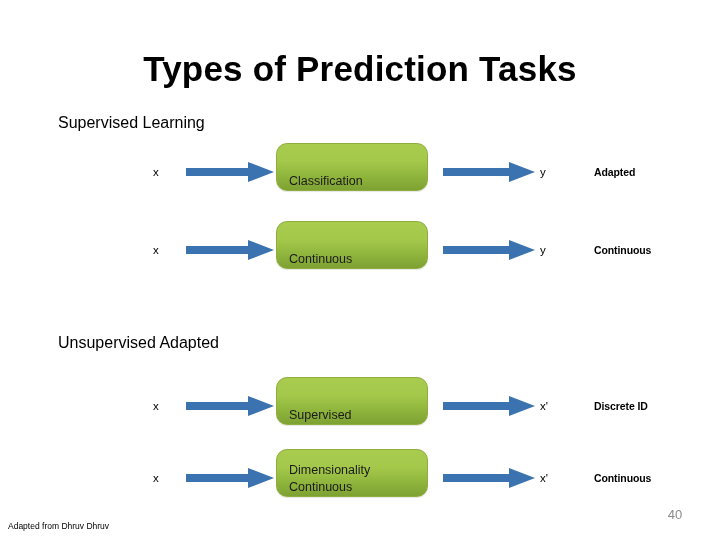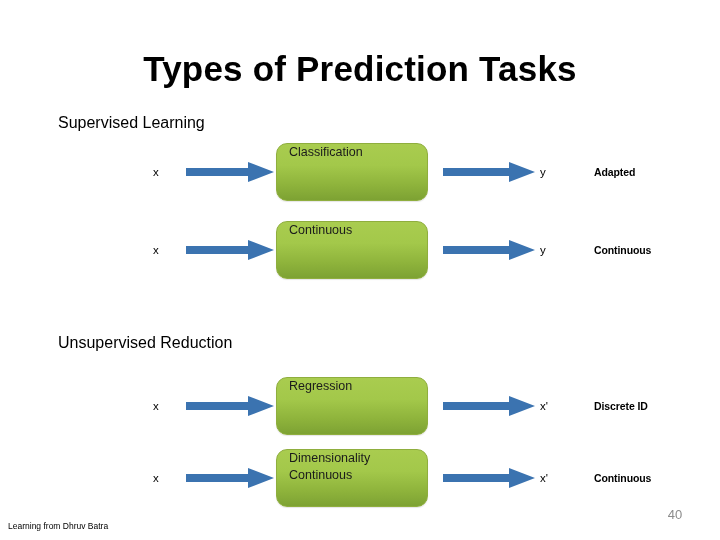--- a/index.html
+++ b/index.html
@@ -86,27 +86,27 @@
   .arrow-in  { left: 186px; width: 88px; }
   .arrow-out { left: 443px; width: 92px; }
   .arrow svg { display: block; }
 
   
   .proc-box {
     position: absolute;
     left: 276px;
     top: 1px;
     width: 152px;
-    height: 58px;
+    height: 48px;
     border-radius: 11px;
     box-sizing: border-box;
     padding: 0 12px;
     display: flex;
     flex-direction: column;
-    justify-content: flex-start;
+    justify-content: flex-end;
     align-items: flex-start;
     background: linear-gradient(to bottom, #a9cc4f 0%, #a3c84a 38%, #8fb43c 72%, #7da233 100%);
     border: 1px solid #8fae3e;
     box-shadow: 0 1px 1px rgba(0,0,0,0.10);
     color: #1b1b1b;
     font-size: 12.5px;
     line-height: 17px;
     font-family: "Liberation Sans", "DejaVu Sans", sans-serif;
   }
   .proc-box .line2 { display: block; }
@@ -152,21 +152,21 @@
     font-family: "Liberation Sans", "DejaVu Sans", sans-serif;
   }
 </style>
 </head>
 <body>
 
 <div class="slide-title">Types of Prediction Tasks</div>
 
 <div class="section-heading" id="heading-supervised">Supervised Learning</div>
 
-<div class="section-heading" id="heading-unsupervised">Unsupervised Reduction</div>
+<div class="section-heading" id="heading-unsupervised">Unsupervised Adapted</div>
 
 <div class="flow-row" id="row-0">
   <div class="io-label io-in">x</div>
   <div class="arrow arrow-in">
     <svg width="88" height="20" viewBox="0 0 88 20" aria-hidden="true">
       <path d="M0 6 H62 V0 L88 10 L62 20 V14 H0 Z" fill="#3b73b0"></path>
     </svg>
   </div>
   <div class="proc-box">
     <span class="line1">Classification</span>
@@ -200,21 +200,21 @@
 </div>
 
 <div class="flow-row" id="row-2">
   <div class="io-label io-in">x</div>
   <div class="arrow arrow-in">
     <svg width="88" height="20" viewBox="0 0 88 20" aria-hidden="true">
       <path d="M0 6 H62 V0 L88 10 L62 20 V14 H0 Z" fill="#3b73b0"></path>
     </svg>
   </div>
   <div class="proc-box">
-    <span class="line1">Regression</span>
+    <span class="line1">Supervised</span>
   </div>
   <div class="arrow arrow-out">
     <svg width="92" height="20" viewBox="0 0 92 20" aria-hidden="true">
       <path d="M0 6 H66 V0 L92 10 L66 20 V14 H0 Z" fill="#3b73b0"></path>
     </svg>
   </div>
   <div class="io-label io-out">x'</div>
   <div class="desc-label">Discrete ID</div>
 </div>
 
@@ -231,14 +231,14 @@
   </div>
   <div class="arrow arrow-out">
     <svg width="92" height="20" viewBox="0 0 92 20" aria-hidden="true">
       <path d="M0 6 H66 V0 L92 10 L66 20 V14 H0 Z" fill="#3b73b0"></path>
     </svg>
   </div>
   <div class="io-label io-out">x'</div>
   <div class="desc-label">Continuous</div>
 </div>
 
-<div class="footer-credit">Learning from Dhruv Batra</div>
+<div class="footer-credit">Adapted from Dhruv Dhruv</div>
 <div class="page-number">40</div>
 
 </body></html>

